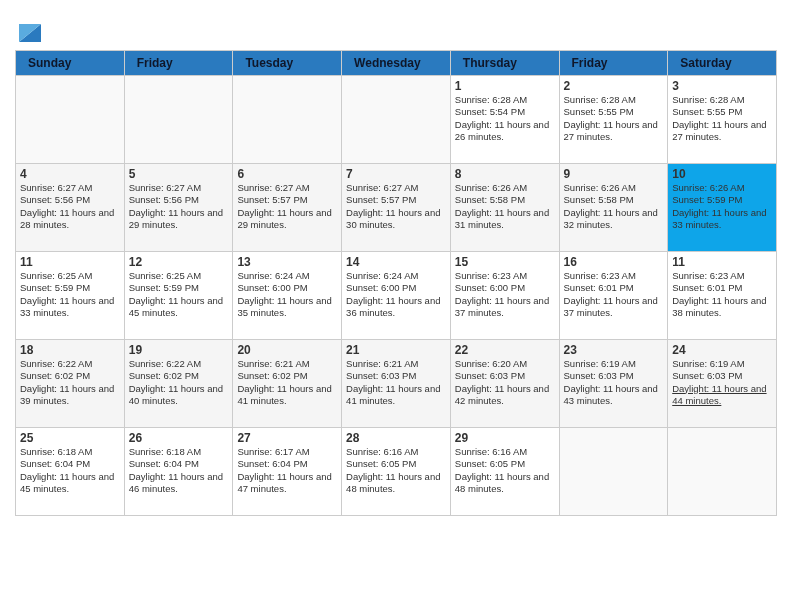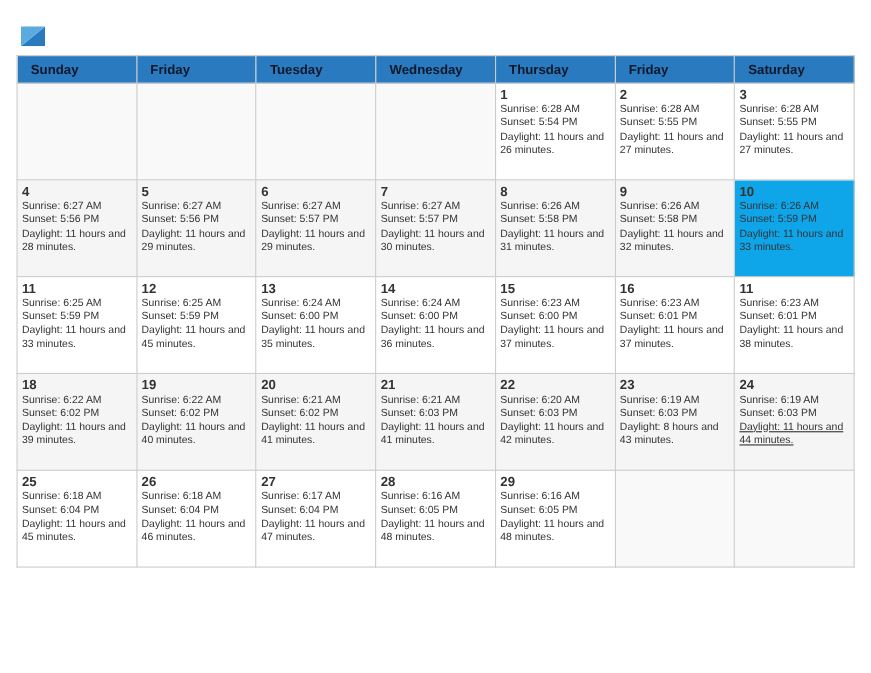--- a/index.html
+++ b/index.html
@@ -267,21 +267,21 @@
           <td style="background: rgb(245, 245, 245);">
             <span class="day-num">22</span>
             <div style="font-size: 9.5px; line-height: 1.3;">Sunrise: 6:20 AM</div>
             <div style="font-size: 9.5px; line-height: 1.3;">Sunset: 6:03 PM</div>
             <div style="font-size: 9.5px; line-height: 1.3;">Daylight: 11 hours and 42 minutes.</div>
           </td>
           <td style="background: rgb(245, 245, 245);">
             <span class="day-num">23</span>
             <div style="font-size: 9.5px; line-height: 1.3;">Sunrise: 6:19 AM</div>
             <div style="font-size: 9.5px; line-height: 1.3;">Sunset: 6:03 PM</div>
-            <div style="font-size: 9.5px; line-height: 1.3;">Daylight: 8 hours and 43 minutes.</div>
+            <div style="font-size: 9.5px; line-height: 1.3;">Daylight: 11 hours and 43 minutes.</div>
           </td>
           <td style="background: rgb(245, 245, 245);">
             <span class="day-num">24</span>
             <div style="font-size: 9.5px; line-height: 1.3;">Sunrise: 6:19 AM</div>
             <div style="font-size: 9.5px; line-height: 1.3;">Sunset: 6:03 PM</div>
             <div style="font-size: 9.5px; line-height: 1.3; text-decoration: underline;">Daylight: 11 hours and 44 minutes.</div>
           </td>
         </tr>
         <tr>
           <td>

